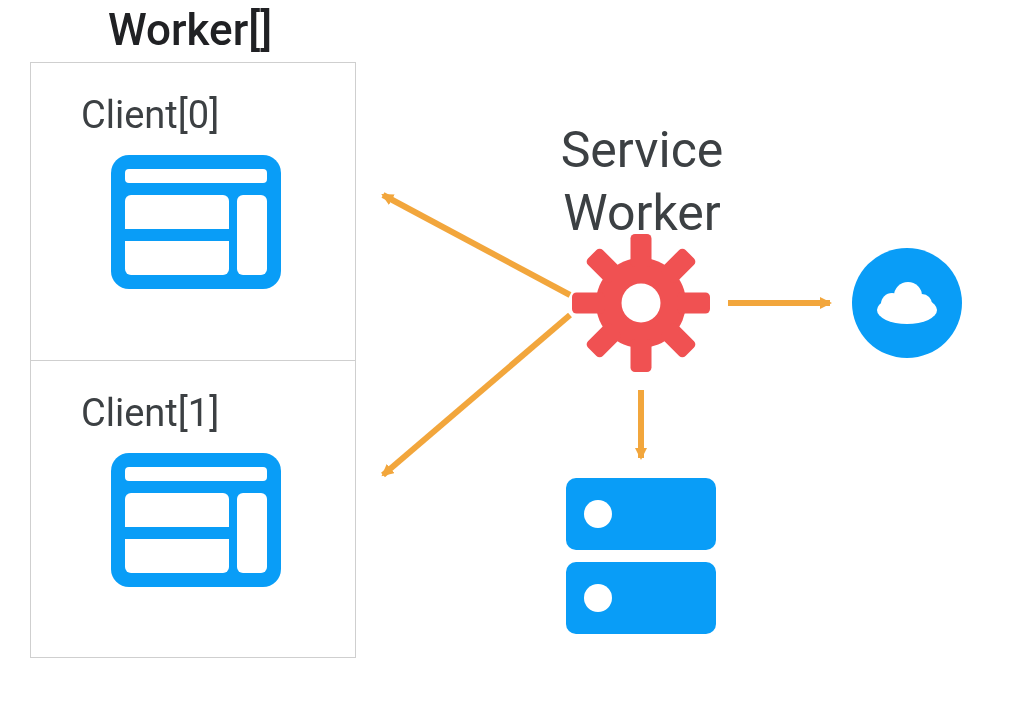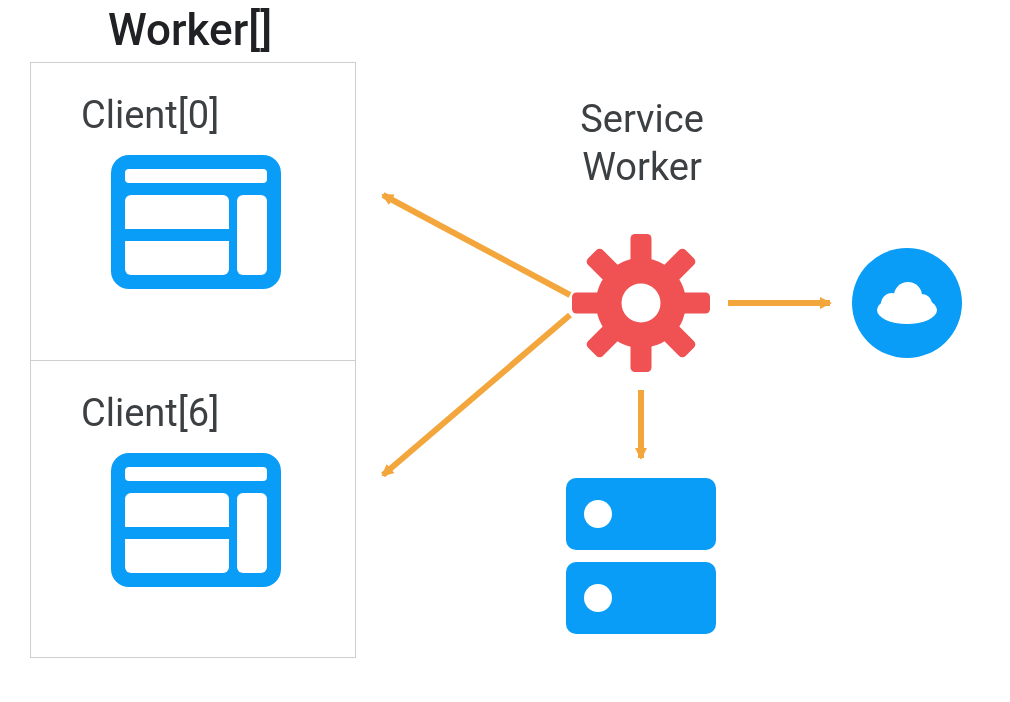--- a/index.html
+++ b/index.html
@@ -51,23 +51,23 @@
   .browser-icon {
     position: absolute;
     left: 80px;
     top: 92px;
     width: 170px;
     height: 134px;
   }
   .sw-label {
     position: absolute;
     left: 512px;
-    top: 96px;
+    top: 119px;
     width: 260px;
-    font-size: 38px;
+    font-size: 50px;
     color: #3c4043;
     text-align: center;
     line-height: 1.25;
   }
   .gear {
     position: absolute;
     left: 566px;
     top: 228px;
     width: 150px;
     height: 150px;
@@ -118,21 +118,21 @@
         <svg viewBox="0 0 170 134" width="170" height="134">
           <rect x="0" y="0" width="170" height="134" rx="18" ry="18" fill="#099DF7"></rect>
           <rect x="14" y="14" width="142" height="14" rx="4" fill="#ffffff"></rect>
           <rect x="14" y="40" width="104" height="80" rx="6" fill="#ffffff"></rect>
           <rect x="14" y="74" width="104" height="12" fill="#099DF7"></rect>
           <rect x="126" y="40" width="30" height="80" rx="6" fill="#ffffff"></rect>
         </svg>
       </div>
     </div>
     <div class="client-cell">
-      <div class="client-label">Client[6]</div>
+      <div class="client-label">Client[1]</div>
       <div class="browser-icon">
         <svg viewBox="0 0 170 134" width="170" height="134">
           <rect x="0" y="0" width="170" height="134" rx="18" ry="18" fill="#099DF7"></rect>
           <rect x="14" y="14" width="142" height="14" rx="4" fill="#ffffff"></rect>
           <rect x="14" y="40" width="104" height="80" rx="6" fill="#ffffff"></rect>
           <rect x="14" y="74" width="104" height="12" fill="#099DF7"></rect>
           <rect x="126" y="40" width="30" height="80" rx="6" fill="#ffffff"></rect>
         </svg>
       </div>
     </div>

